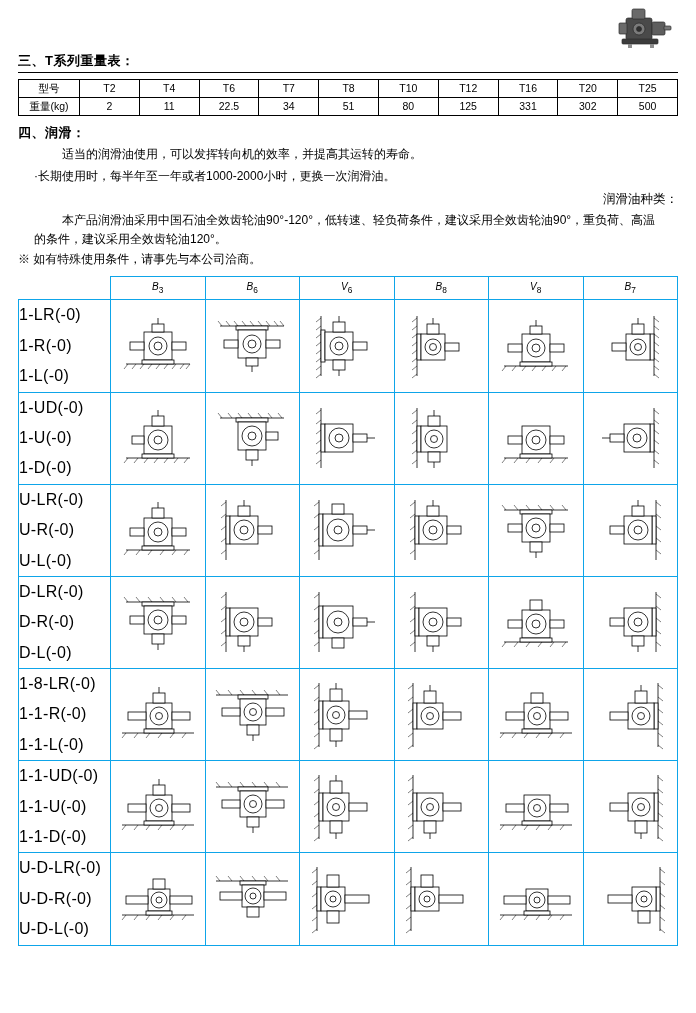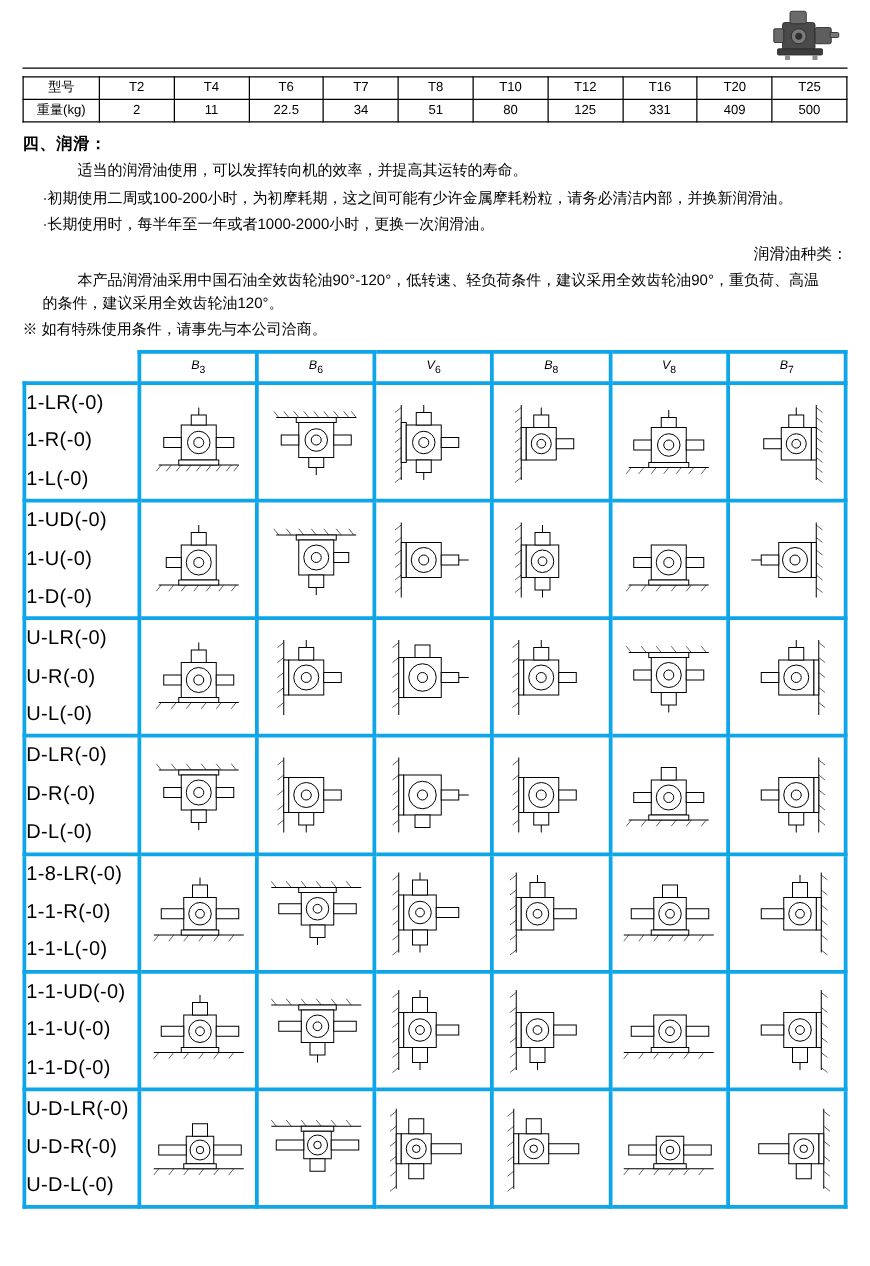--- a/index.html
+++ b/index.html
@@ -82,21 +82,21 @@
   .spacer-m { height: 8px; }
 
   
   table.install {
     border-collapse: collapse;
     width: 100%;
     table-layout: fixed;
     margin-top: 4px;
   }
   table.install td, table.install th {
-    border: 3px solid #0ea5e9;
+    border: 1px solid #0ea5e9;
     padding: 0;
     vertical-align: middle;
   }
   table.install thead th {
     height: 22px;
     font-weight: normal;
     font-size: 10px;
   }
   .colhead {
     font-size: 10px;
@@ -138,20 +138,21 @@
       </g>
       <g fill="#8e8e8e">
         <rect x="16" y="40" width="4" height="4"></rect>
         <rect x="38" y="40" width="4" height="4"></rect>
       </g>
     </svg>
   </div>
 
   <div style="height:52px"></div>
 
+  <div class="sec-title">三、T系列重量表：</div>
   <div class="rule"></div>
 
   <table class="weight">
     <tbody>
         <tr>
       <td class="lbl">型号</td>
       <td>T2</td>
       <td>T4</td>
       <td>T6</td>
       <td>T7</td>
@@ -165,31 +166,30 @@
     <tr>
       <td class="lbl">重量(kg)</td>
       <td>2</td>
       <td>11</td>
       <td>22.5</td>
       <td>34</td>
       <td>51</td>
       <td>80</td>
       <td>125</td>
       <td>331</td>
-      <td>409</td>
+      <td>302</td>
       <td>500</td>
     </tr>
   </tbody>
     </table>
 
   <div class="spacer-m"></div>
 
   <div class="sec-title">四、润滑：</div>
   <div class="para indent">适当的润滑油使用，可以发挥转向机的效率，并提高其运转的寿命。</div>
-  <div class="para">·初期使用二周或100-200小时，为初摩耗期，这之间可能有少许金属摩耗粉粒，请务必清洁内部，并换新润滑油。</div>
   <div class="para">·长期使用时，每半年至一年或者1000-2000小时，更换一次润滑油。</div>
 
   <div class="sub-head">润滑油种类：</div>
   <div class="para indent">本产品润滑油采用中国石油全效齿轮油90°-120°，低转速、轻负荷条件，建议采用全效齿轮油90°，重负荷、高温的条件，建议采用全效齿轮油120°。</div>
   <div class="note-star">※ 如有特殊使用条件，请事先与本公司洽商。</div>
 
   <div class="spacer-s"></div>
 
 
   <table class="install">

